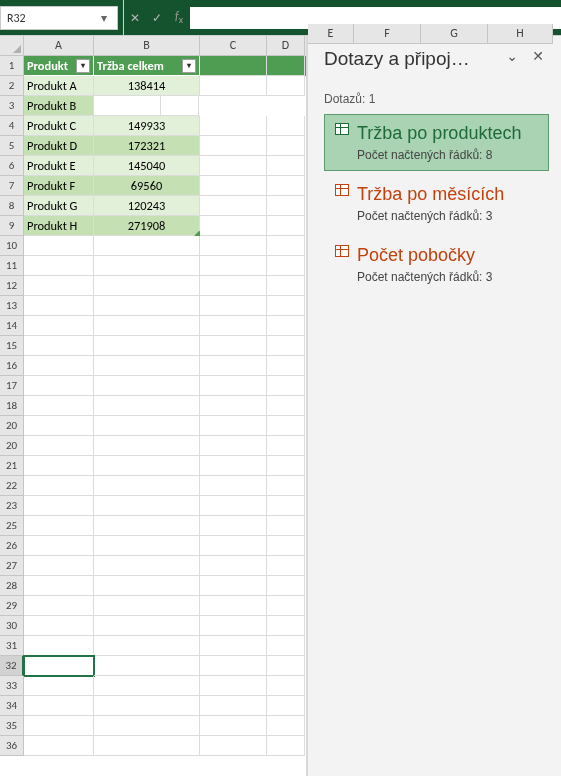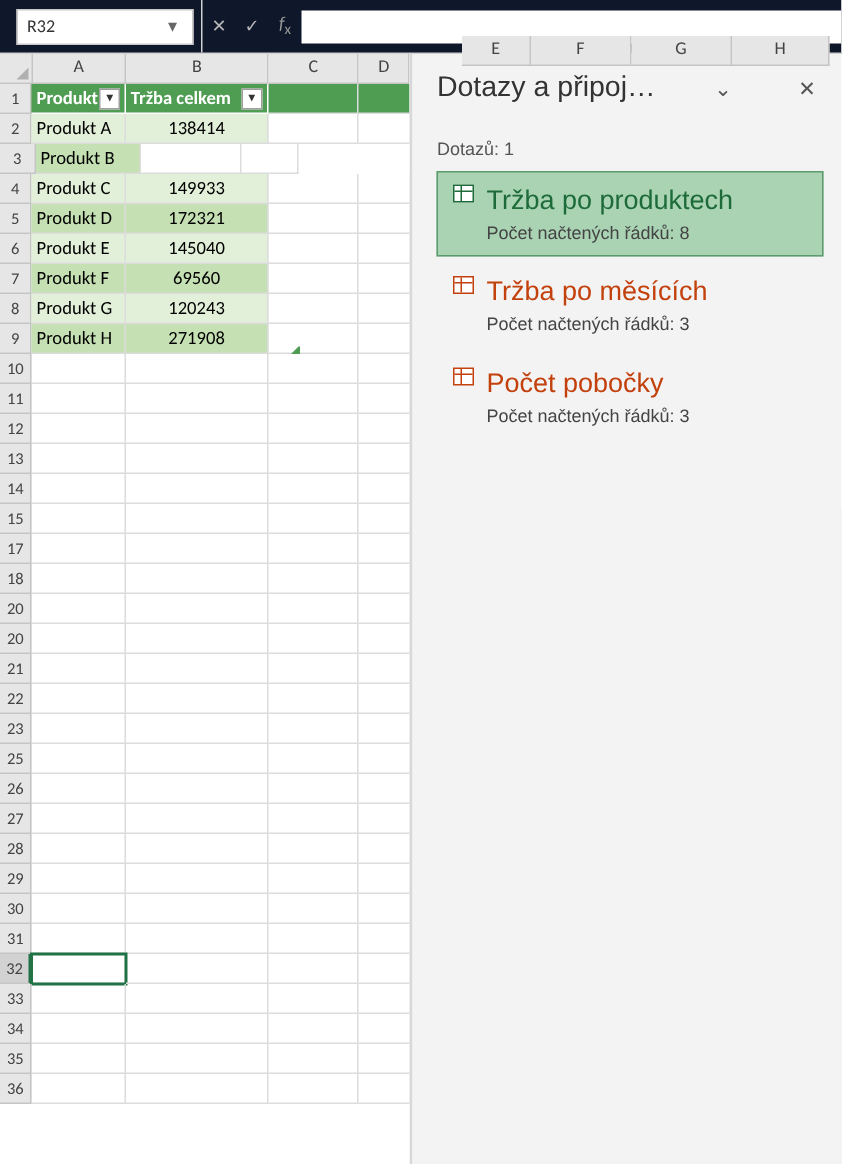--- a/index.html
+++ b/index.html
@@ -12,22 +12,21 @@
     overflow: hidden;
     color: #333;
   }
 
   
   .fbar {
     display: flex;
     align-items: center;
     height: 36px;
     border-bottom: 1px solid #d0d0d0;
-    background: #0f172a;
-    padding-left: 11px;
+    background: #14532d;
   }
   .namebox {
     width: 118px;
     height: 24px;
     border: 1px solid #c8c8c8;
     display: flex;
     align-items: center;
     padding: 0 6px;
     font-size: 12px;
     background: #fff;
@@ -179,23 +178,22 @@
   }
 
   .sel-cell {
     outline: 2px solid #217346;
     outline-offset: -1px;
   }
 
   
   .pane-title-row {
     display: flex;
-    align-items: center;
+    align-items: flex-start;
     margin-bottom: 12px;
-    gap: 30px;
   }
   .pane-title {
     font-size: 19px;
     color: #333;
     flex: 1;
     white-space: nowrap;
     overflow: hidden;
     text-overflow: ellipsis;
   }
   .pane-act {
@@ -399,20 +397,27 @@
     <div class="cell cD"></div>
   </div>
         <div class="row">
     <div class="rhdr ">15</div>
     <div class="cell cA "></div>
     <div class="cell cB"></div>
     <div class="cell cC"></div>
     <div class="cell cD"></div>
   </div>
         <div class="row">
+    <div class="rhdr ">16</div>
+    <div class="cell cA "></div>
+    <div class="cell cB"></div>
+    <div class="cell cC"></div>
+    <div class="cell cD"></div>
+  </div>
+        <div class="row">
     <div class="rhdr ">17</div>
     <div class="cell cA "></div>
     <div class="cell cB"></div>
     <div class="cell cC"></div>
     <div class="cell cD"></div>
   </div>
         <div class="row">
     <div class="rhdr ">18</div>
     <div class="cell cA "></div>
     <div class="cell cB"></div>

